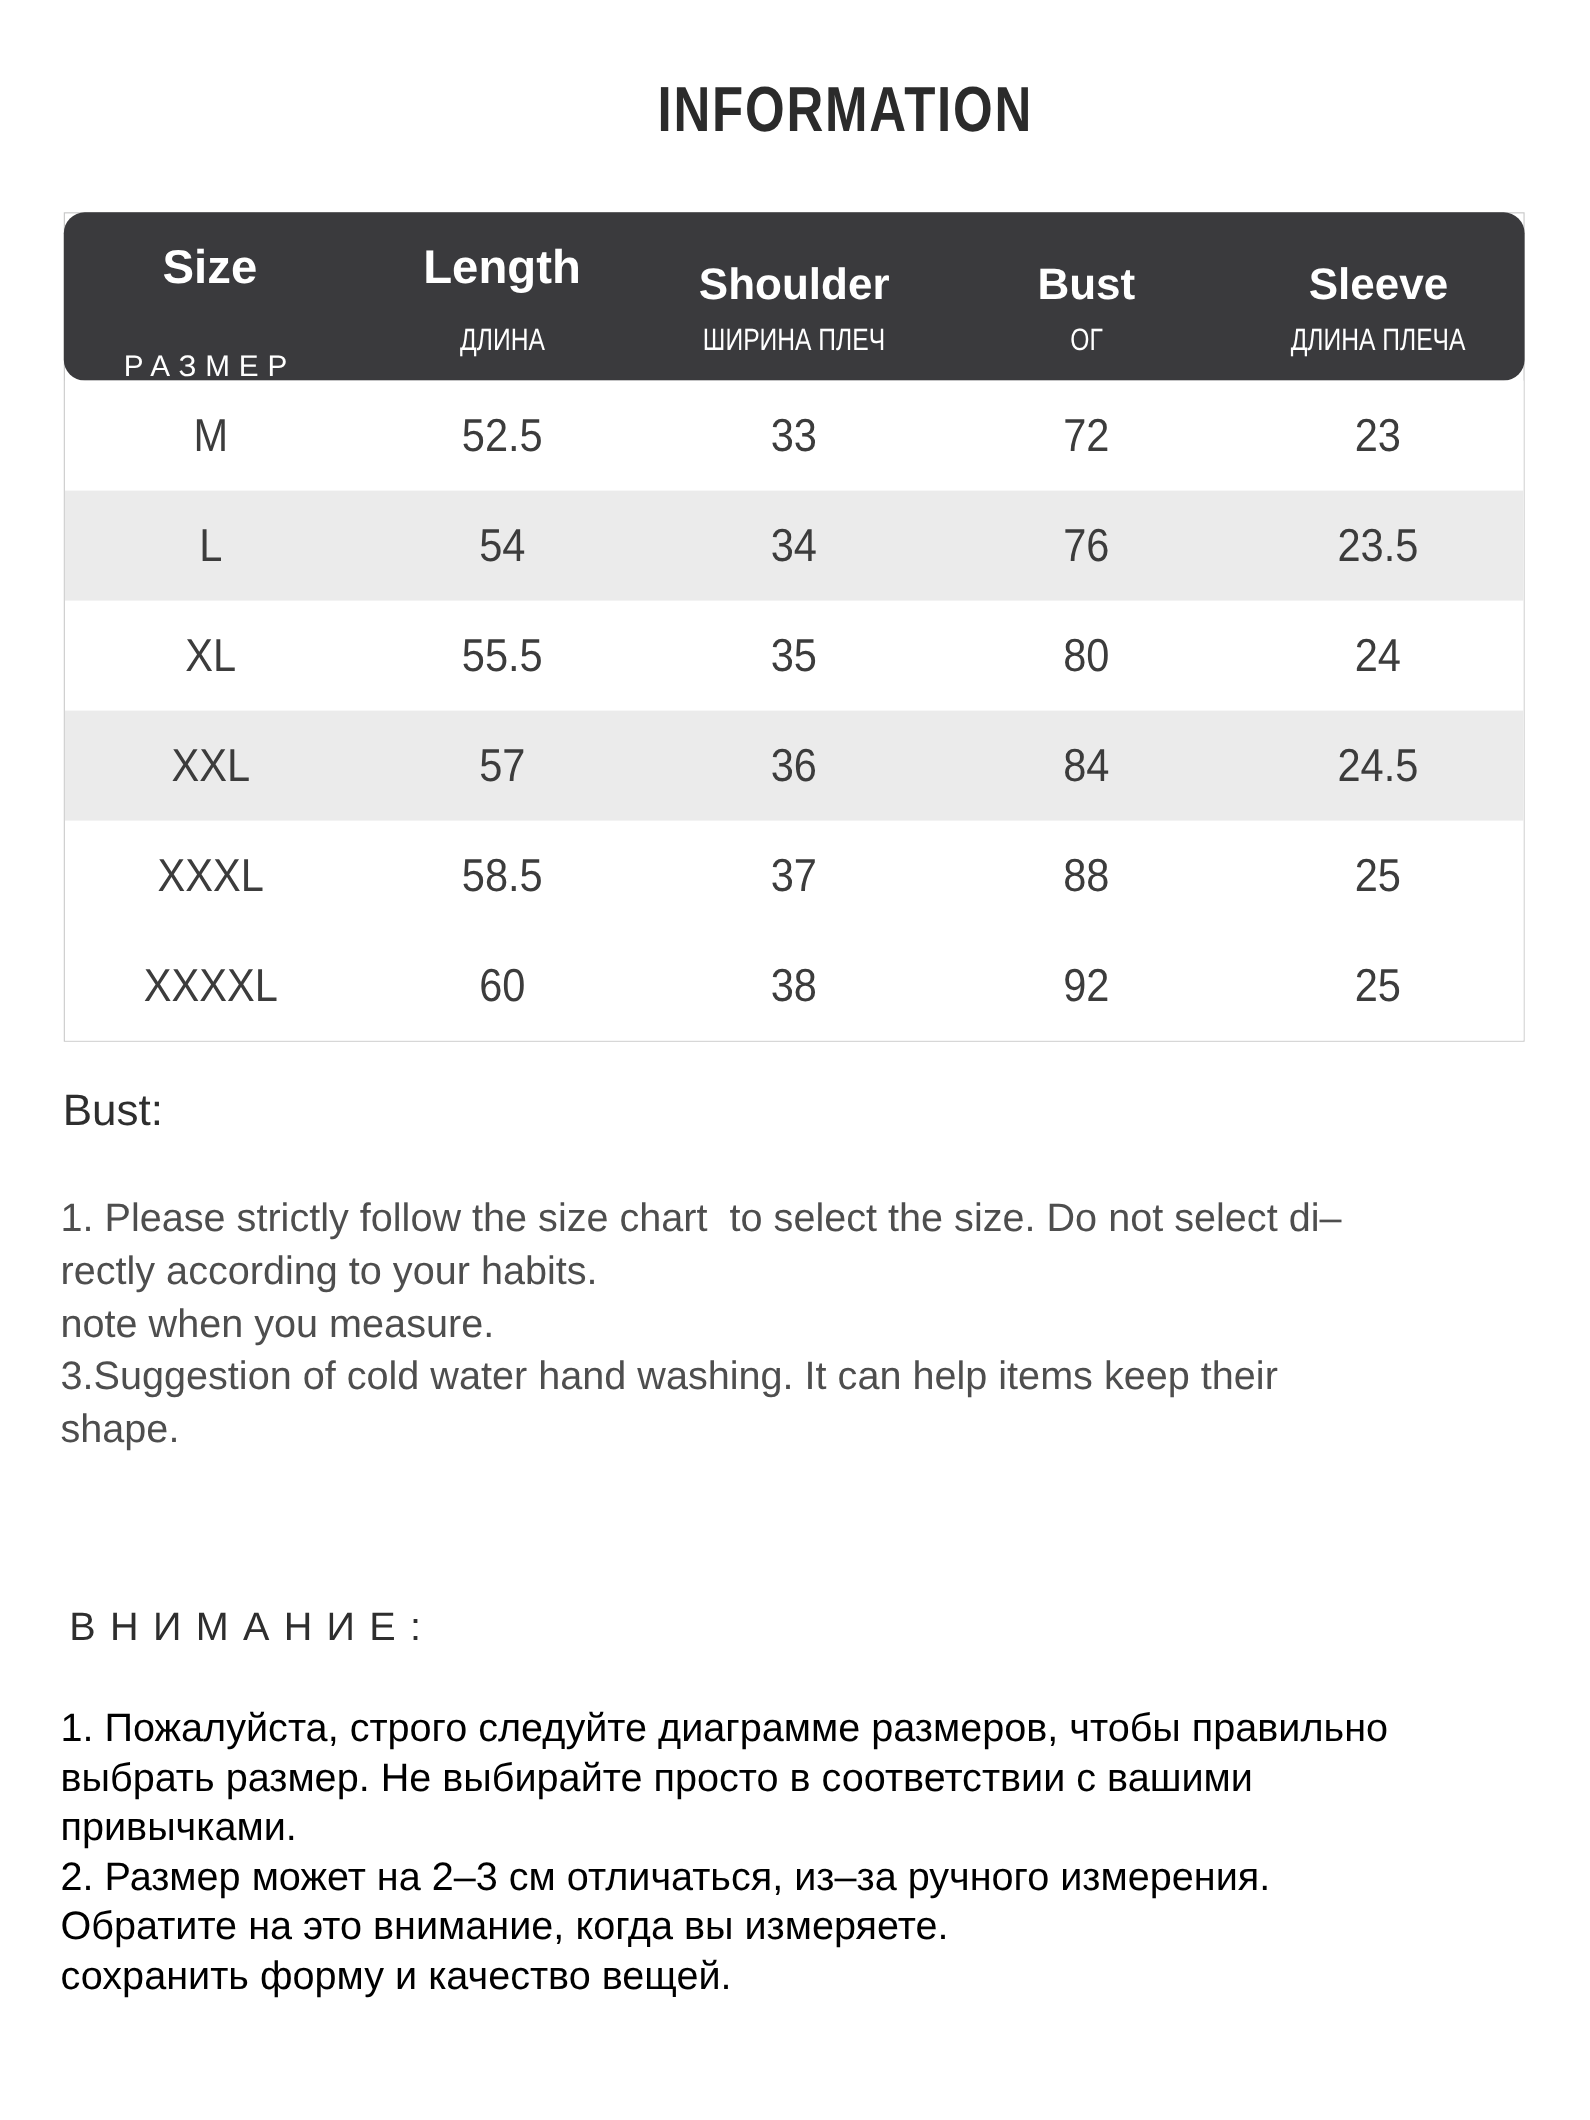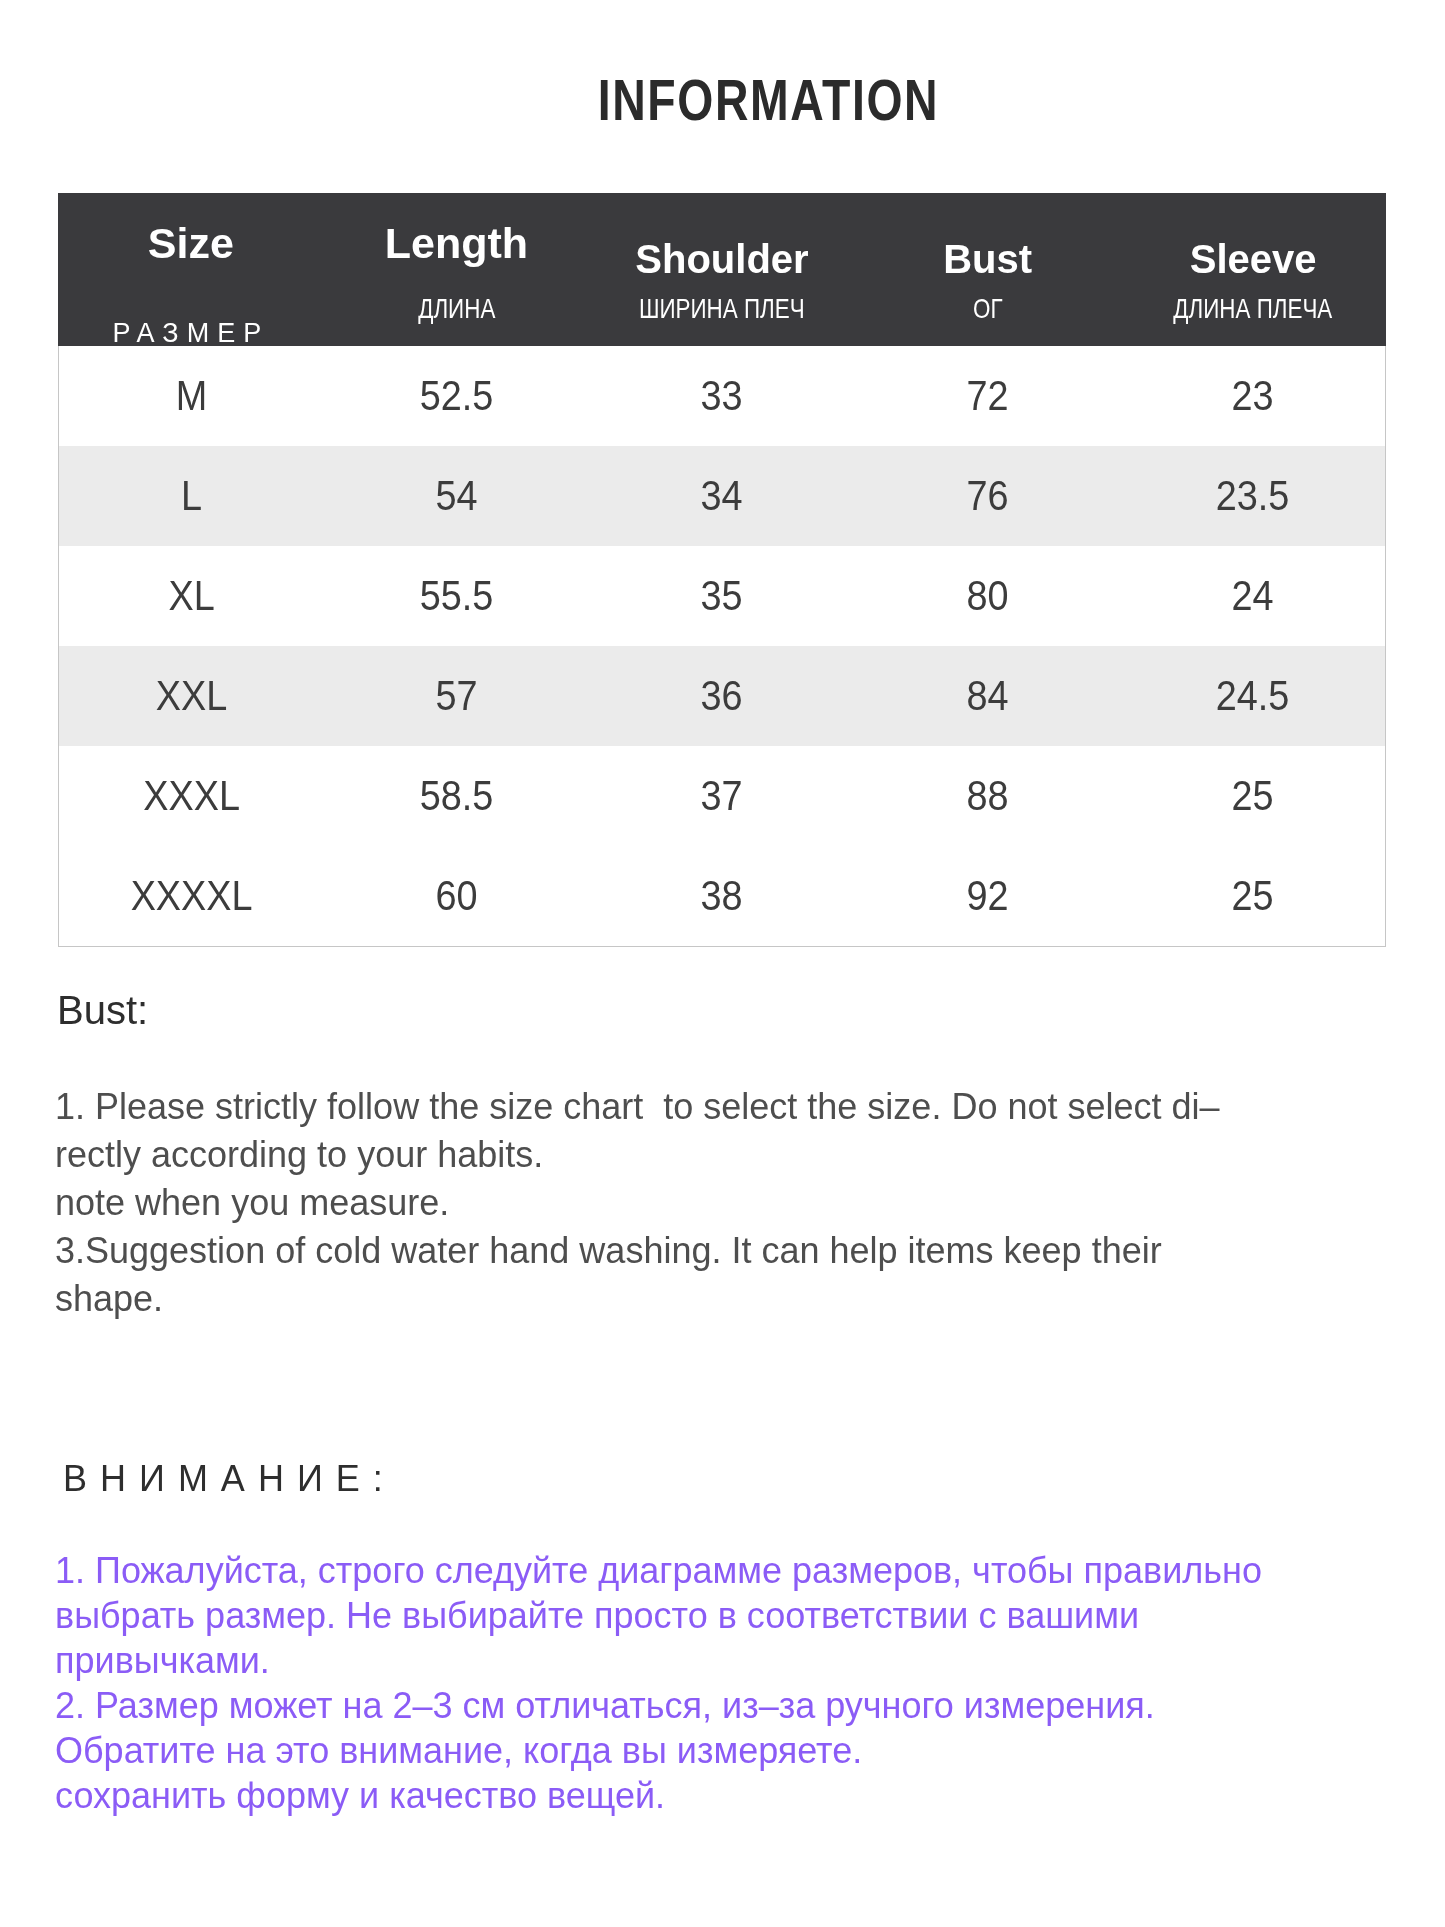--- a/index.html
+++ b/index.html
@@ -26,21 +26,21 @@
   
   .size-chart {
     position: absolute; left: 58px; top: 193px; width: 1328px;
     border: 1px solid #c6c6c6;
     box-sizing: border-box;
   }
   .chart-header {
     display: flex;
     background: #3a3a3d;
     height: 153px;
-    margin: -1px; margin-bottom: 0;
+    margin: -1px; margin-bottom: 0; border-radius: 19px;
   }
   .chart-header .col {
     position: relative;
     width: 20%; height: 153px;
     color: #ffffff;
   }
   .col .en {
     position: absolute; top: 26px; left: 0; width: 100%;
     text-align: center;
     font-size: 43px; font-weight: 700;
@@ -81,21 +81,21 @@
   .note-body .line, .attention-body .line { white-space: pre-wrap; }
 
   
   .attention-heading {
     position: absolute; left: 63px; top: 1458px;
     font-size: 36px; color: #2e2e2e;
     letter-spacing: 13px;
   }
   .attention-body {
     position: absolute; left: 55px; top: 1548px; width: 1360px;
-    font-size: 36px; line-height: 45px; color: #8b5cf6;
+    font-size: 36px; line-height: 45px; color: #000000;
   }
 </style>
 </head>
 <body>
 
 <div class="page-title">
   <span class="squeeze">INFORMATION</span>
 </div>
 
 <div class="size-chart">

